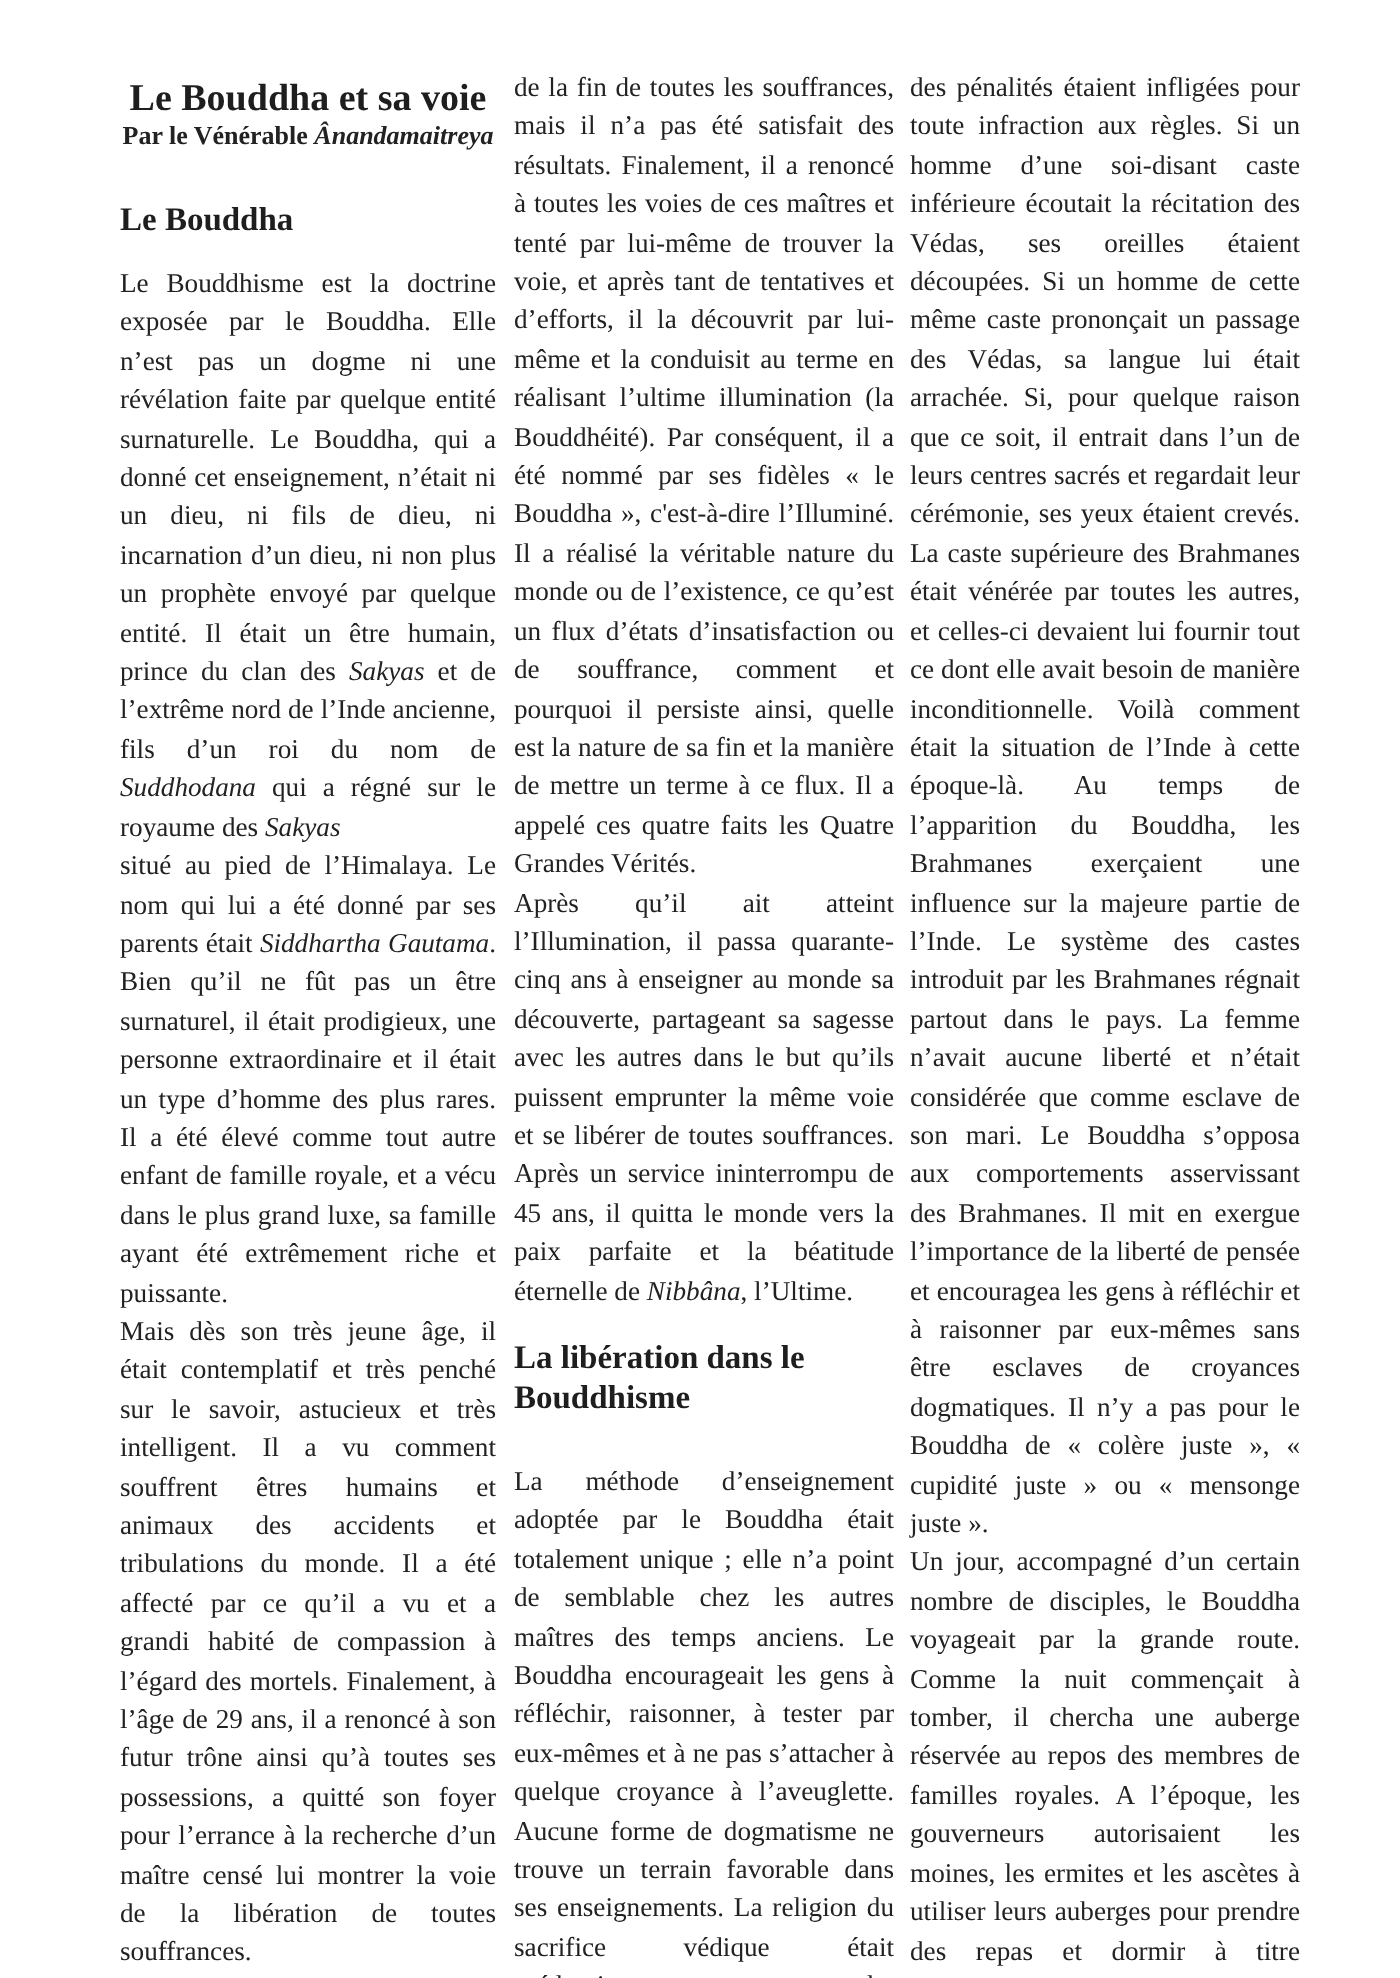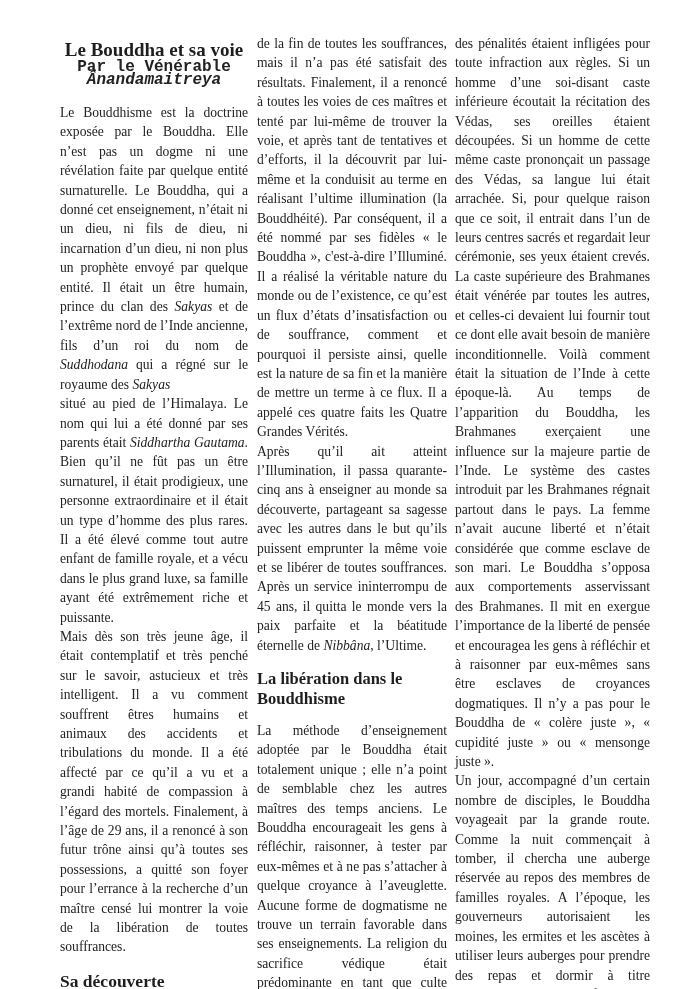--- a/index.html
+++ b/index.html
@@ -4,38 +4,39 @@
 <style>
   html, body { margin: 0; padding: 0; background: #ffffff; }
   body { width: 700px; height: 989px; position: relative; overflow: hidden;
          font-family: "Liberation Serif", "DejaVu Serif", serif; color: #222; }
   .page { position: absolute; left: 0; top: 0; width: 700px; height: 989px; }
   .col { position: absolute; top: 39px; font-size: 13.6px; line-height: 19.4px; text-align: justify; hyphens: none; }
   .col1 { left: 60px; width: 188px; }
   .col2 { left: 257px; width: 190px; top: 34px; }
   .col3 { left: 455px; width: 195px; top: 34px; }
   .title { font-weight: bold; font-size: 19px; line-height: 22px; text-align: center; margin: 0; color: #1e1e1e; }
-  .byline { font-weight: bold; font-size: 16px; text-align: center; margin: 0 0 16px 0; line-height: 13px; font-family: Liberation Mono, monospace; }
+  .byline { font-weight: bold; font-size: 13px; text-align: center; margin: 0 0 26px 0; line-height: 13px; }
   .byline i { font-weight: bold; }
   h2 { font-weight: bold; font-size: 16.5px; line-height: 20px; margin: 8px 0 12px 0; text-align: left; color: #1e1e1e; }
-  h2.sec3 { margin: 14px 0 12px 0; }
+  h2.sec3 { margin: 14px 0 22px 0; }
   h2.sec2 { margin: 14px 0 6px 0; font-size: 17.5px; }
   p { margin: 0; }
   .page-number { position: absolute; left: 0; width: 700px; top: 947px; text-align: center; font-size: 12.5px; color: #333; }
   i { font-style: italic; }
 </style>
 </head>
 <body>
 
 <div class="page">
 
   <div class="col col1">
     <h1 class="title">Le Bouddha et sa voie</h1>
     <p class="byline"><span>Par le Vénérable </span><i>Ânandamaitreya</i></p>
 
+    <h2>Le Bouddha</h2>
     <p><span>Le Bouddhisme est la doctrine exposée par le Bouddha. Elle n’est pas un dogme ni une révélation faite par quelque entité surnaturelle. Le Bouddha, qui a donné cet enseignement, n’était ni un dieu, ni fils de dieu, ni incarnation d’un dieu, ni non plus un prophète envoyé par quelque entité. Il était un être humain, prince du clan des </span><i>Sakyas</i><span> et de l’extrême nord de l’Inde ancienne, fils d’un roi du nom de </span><i>Suddhodana</i><span> qui a régné sur le royaume des </span><i>Sakyas</i></p>
     <p><span>situé au pied de l’Himalaya. Le nom qui lui a été donné par ses parents était </span><i>Siddhartha Gautama</i><span>. Bien qu’il ne fût pas un être surnaturel, il était prodigieux, une personne extraordinaire et il était un type d’homme des plus rares. Il a été élevé comme tout autre enfant de famille royale, et a vécu dans le plus grand luxe, sa famille ayant été extrêmement riche et puissante.</span></p>
     <p>Mais dès son très jeune âge, il était contemplatif et très penché sur le savoir, astucieux et très intelligent. Il a vu comment souffrent êtres humains et animaux des accidents et tribulations du monde. Il a été affecté par ce qu’il a vu et a grandi habité de compassion à l’égard des mortels. Finalement, à l’âge de 29 ans, il a renoncé à son futur trône ainsi qu’à toutes ses possessions, a quitté son foyer pour l’errance à la recherche d’un maître censé lui montrer la voie de la libération de toutes souffrances.</p>
 
     <h2 class="sec2">Sa découverte</h2>
 
   </div>
 
   <div class="col col2">
     <p>de la fin de toutes les souffrances, mais il n’a pas été satisfait des résultats. Finalement, il a renoncé à toutes les voies de ces maîtres et tenté par lui-même de trouver la voie, et après tant de tentatives et d’efforts, il la découvrit par lui-même et la conduisit au terme en réalisant l’ultime illumination (la Bouddhéité). Par conséquent, il a été nommé par ses fidèles « le Bouddha », c'est-à-dire l’Illuminé. Il a réalisé la véritable nature du monde ou de l’existence, ce qu’est un flux d’états d’insatisfaction ou de souffrance, comment et pourquoi il persiste ainsi, quelle est la nature de sa fin et la manière de mettre un terme à ce flux. Il a appelé ces quatre faits les Quatre Grandes Vérités.</p>

